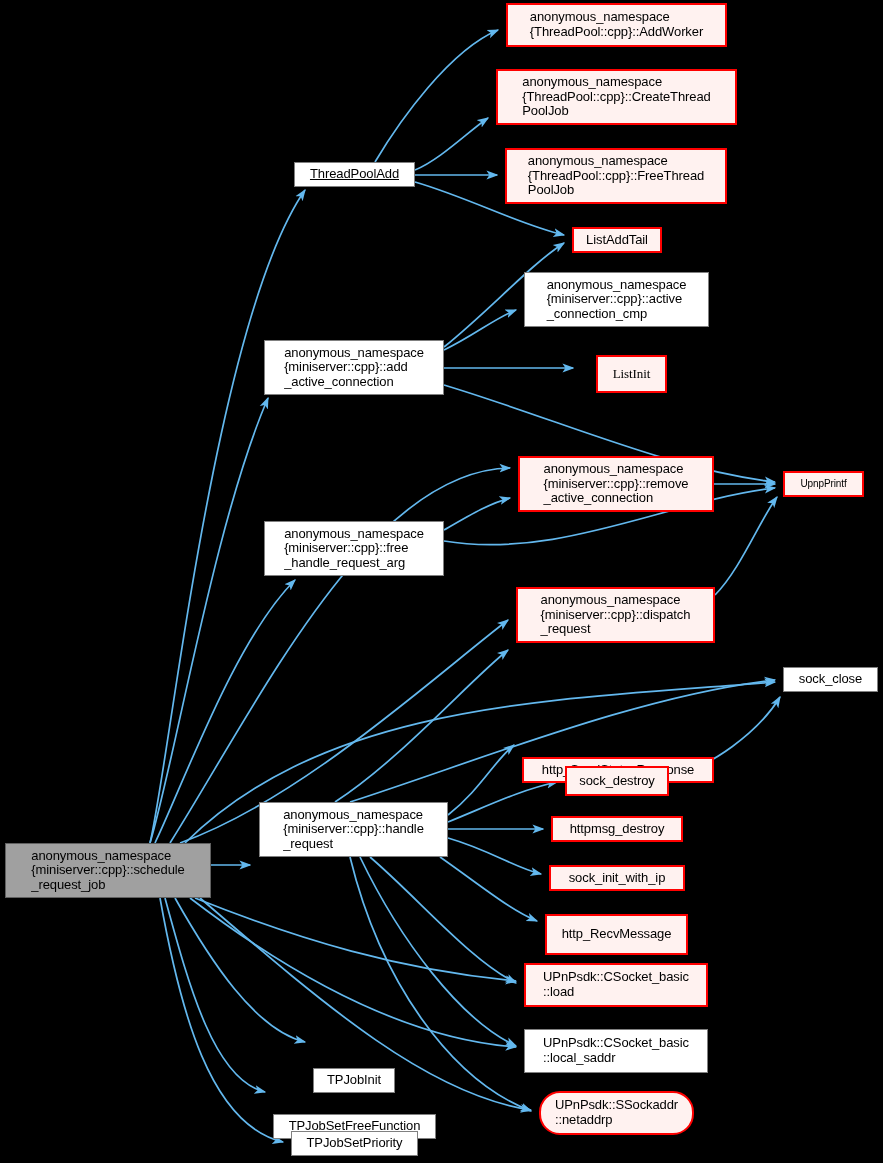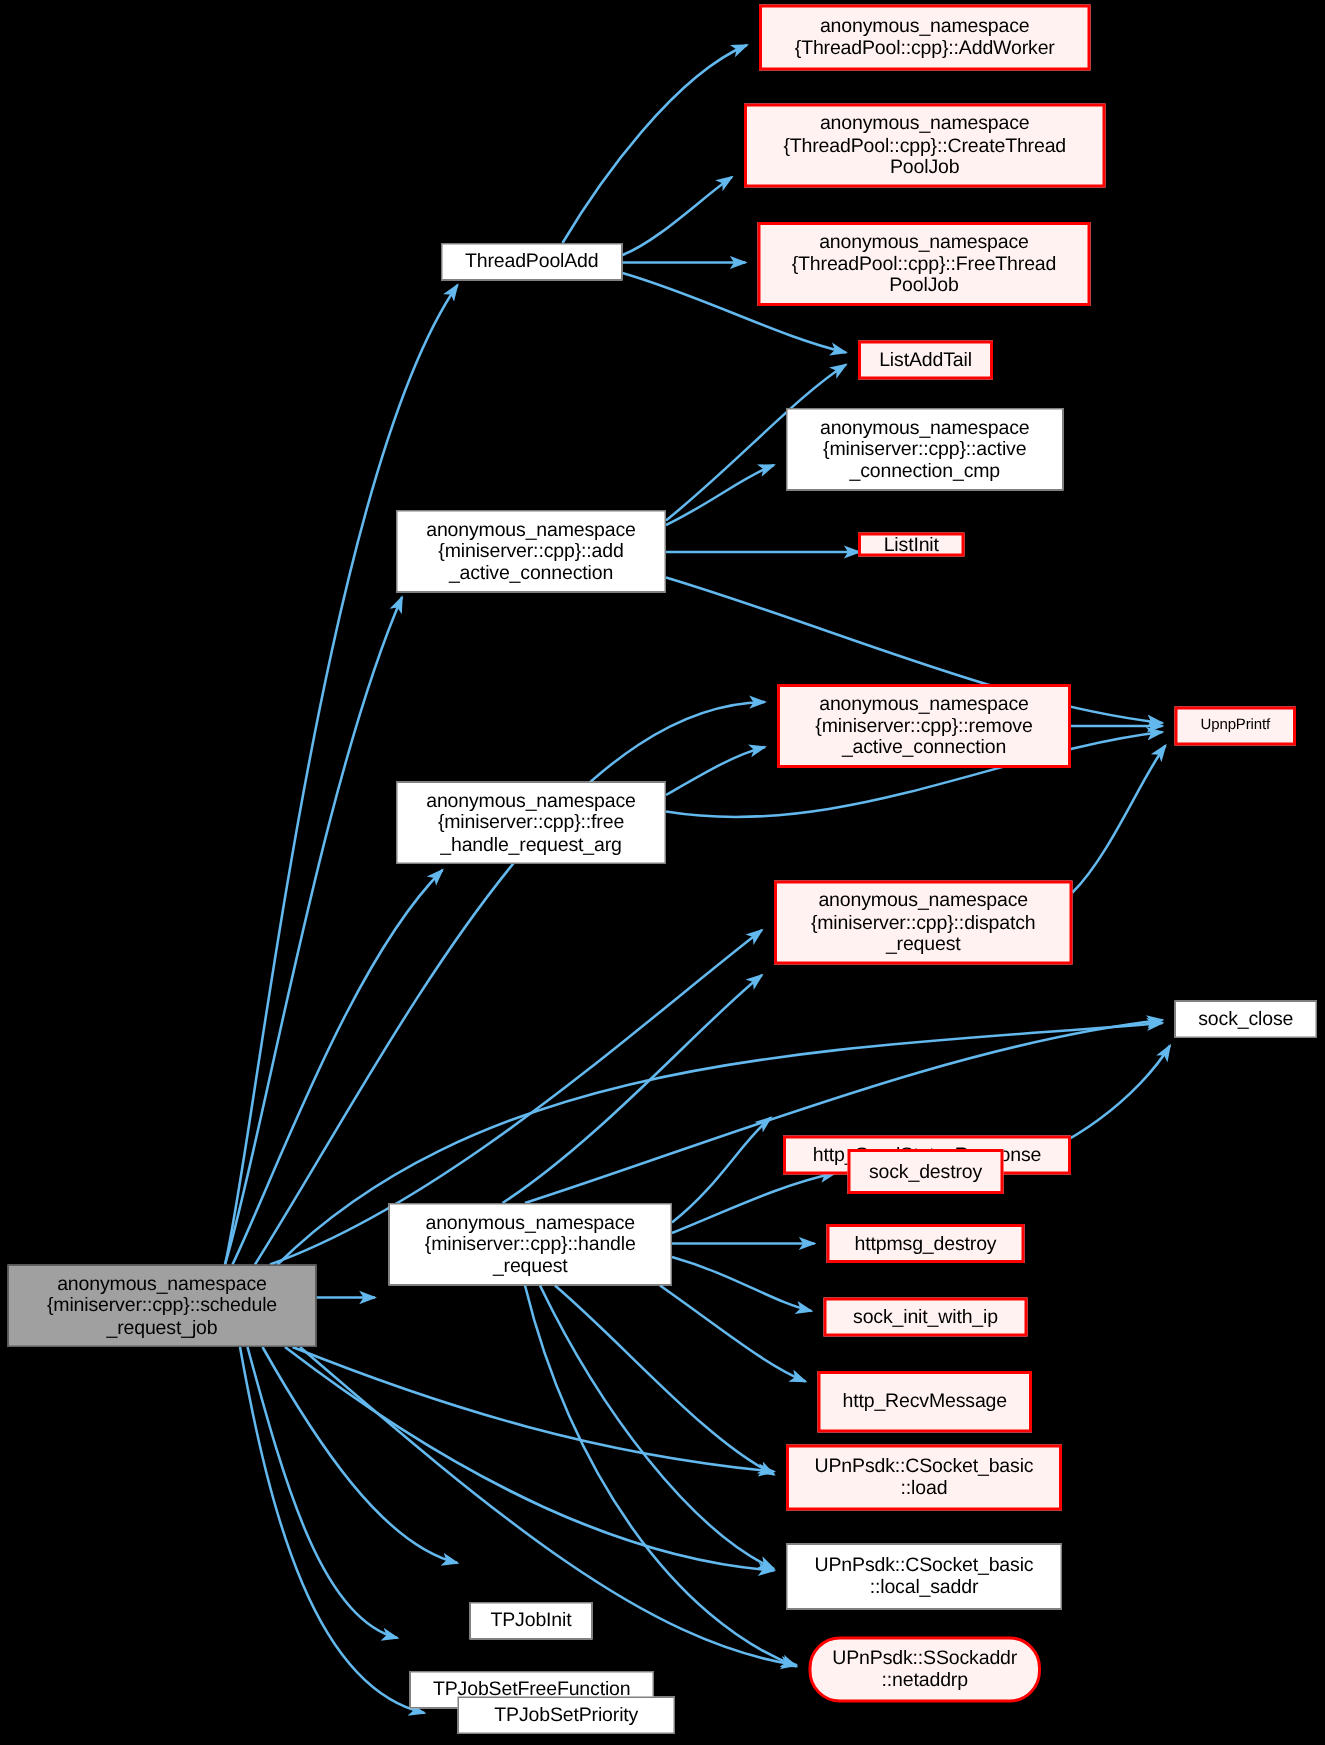--- a/index.html
+++ b/index.html
@@ -22,21 +22,21 @@
     width: 883px;
     height: 1163px;
     pointer-events: none;
   }
   .node {
     position: absolute;
     box-sizing: border-box;
     display: flex;
     align-items: center;
     justify-content: center;
-    text-align: center;
+    text-align: left;
     line-height: 1.12;
     letter-spacing: -0.1px;
     color: #000000;
     white-space: pre;
     overflow: hidden;
   }
   .node-red {
     background: #fff2f0;
     border: 2px solid #ff0000;
   }
@@ -95,37 +95,37 @@
         <path d="M 370,857 C 420,900 470,960 516,983" fill="none" stroke="#63b8ee" stroke-width="1.7" marker-end="url(#arrowhead)"></path>
         <path d="M 360,857 C 400,940 460,1020 516,1046" fill="none" stroke="#63b8ee" stroke-width="1.7" marker-end="url(#arrowhead)"></path>
         <path d="M 350,857 C 380,980 450,1080 531,1111" fill="none" stroke="#63b8ee" stroke-width="1.7" marker-end="url(#arrowhead)"></path>
         <path d="M 669,775 C 710,770 760,730 780,697" fill="none" stroke="#63b8ee" stroke-width="1.7" marker-end="url(#arrowhead)"></path>
       </g>
   </svg>
   <div id="node-layer">
       <div class="node node-root" style="left: 5px; top: 843px; width: 206px; height: 55px; font-size: 13px;">anonymous_namespace
 {miniserver::cpp}::schedule
 _request_job</div>
-      <div class="node node-plain" style="left: 294px; top: 162px; width: 121px; height: 25px; font-size: 13px;">ThreadPoolAdd</div>
+      <div class="node node-plain" style="left: 294px; top: 162px; width: 121px; height: 25px; font-size: 13px; text-decoration: underline;">ThreadPoolAdd</div>
       <div class="node node-red" style="left: 506px; top: 3px; width: 221px; height: 44px; font-size: 13px;">anonymous_namespace
 {ThreadPool::cpp}::AddWorker</div>
       <div class="node node-red" style="left: 496px; top: 69px; width: 241px; height: 56px; font-size: 13px;">anonymous_namespace
 {ThreadPool::cpp}::CreateThread
 PoolJob</div>
       <div class="node node-red" style="left: 505px; top: 148px; width: 222px; height: 56px; font-size: 13px;">anonymous_namespace
 {ThreadPool::cpp}::FreeThread
 PoolJob</div>
       <div class="node node-red" style="left: 572px; top: 227px; width: 90px; height: 26px; font-size: 13px;">ListAddTail</div>
       <div class="node node-plain" style="left: 264px; top: 340px; width: 180px; height: 55px; font-size: 13px;">anonymous_namespace
 {miniserver::cpp}::add
 _active_connection</div>
       <div class="node node-plain" style="left: 524px; top: 272px; width: 185px; height: 55px; font-size: 13px;">anonymous_namespace
 {miniserver::cpp}::active
 _connection_cmp</div>
-      <div class="node node-red" style="left: 572px; top: 355px; width: 71px; height: 16px; font-size: 13px;">ListInit</div>
+      <div class="node node-red" style="left: 596px; top: 355px; width: 71px; height: 38px; font-size: 13px; font-family: Liberation Serif, serif;">ListInit</div>
       <div class="node node-red" style="left: 518px; top: 456px; width: 196px; height: 56px; font-size: 13px;">anonymous_namespace
 {miniserver::cpp}::remove
 _active_connection</div>
       <div class="node node-red" style="left: 783px; top: 471px; width: 81px; height: 26px; font-size: 10px;">UpnpPrintf</div>
       <div class="node node-plain" style="left: 264px; top: 521px; width: 180px; height: 55px; font-size: 13px;">anonymous_namespace
 {miniserver::cpp}::free
 _handle_request_arg</div>
       <div class="node node-red" style="left: 516px; top: 587px; width: 199px; height: 56px; font-size: 13px;">anonymous_namespace
 {miniserver::cpp}::dispatch
 _request</div>
@@ -139,15 +139,15 @@
       <div class="node node-red" style="left: 549px; top: 865px; width: 136px; height: 26px; font-size: 13px;">sock_init_with_ip</div>
       <div class="node node-red" style="left: 545px; top: 914px; width: 143px; height: 41px; font-size: 13px;">http_RecvMessage</div>
       <div class="node node-red" style="left: 524px; top: 963px; width: 184px; height: 44px; font-size: 13px;">UPnPsdk::CSocket_basic
 ::load</div>
       <div class="node node-plain" style="left: 524px; top: 1029px; width: 184px; height: 44px; font-size: 13px;">UPnPsdk::CSocket_basic
 ::local_saddr</div>
       <div class="node node-red" style="left: 539px; top: 1091px; width: 155px; height: 44px; font-size: 13px; border-radius: 21px;">UPnPsdk::SSockaddr
 ::netaddrp</div>
       <div class="node node-plain" style="left: 313px; top: 1033px; width: 82px; height: 25px; font-size: 13px; margin-top: 35px;">TPJobInit</div>
       <div class="node node-plain" style="left: 273px; top: 1082px; width: 163px; height: 25px; font-size: 13px; margin-top: 32px;">TPJobSetFreeFunction</div>
-      <div class="node node-plain" style="left: 305px; top: 1131px; width: 145px; height: 25px; font-size: 13px;">TPJobSetPriority</div>
+      <div class="node node-plain" style="left: 291px; top: 1131px; width: 127px; height: 25px; font-size: 13px;">TPJobSetPriority</div>
     </div>
 </div>
 
 </body></html>

